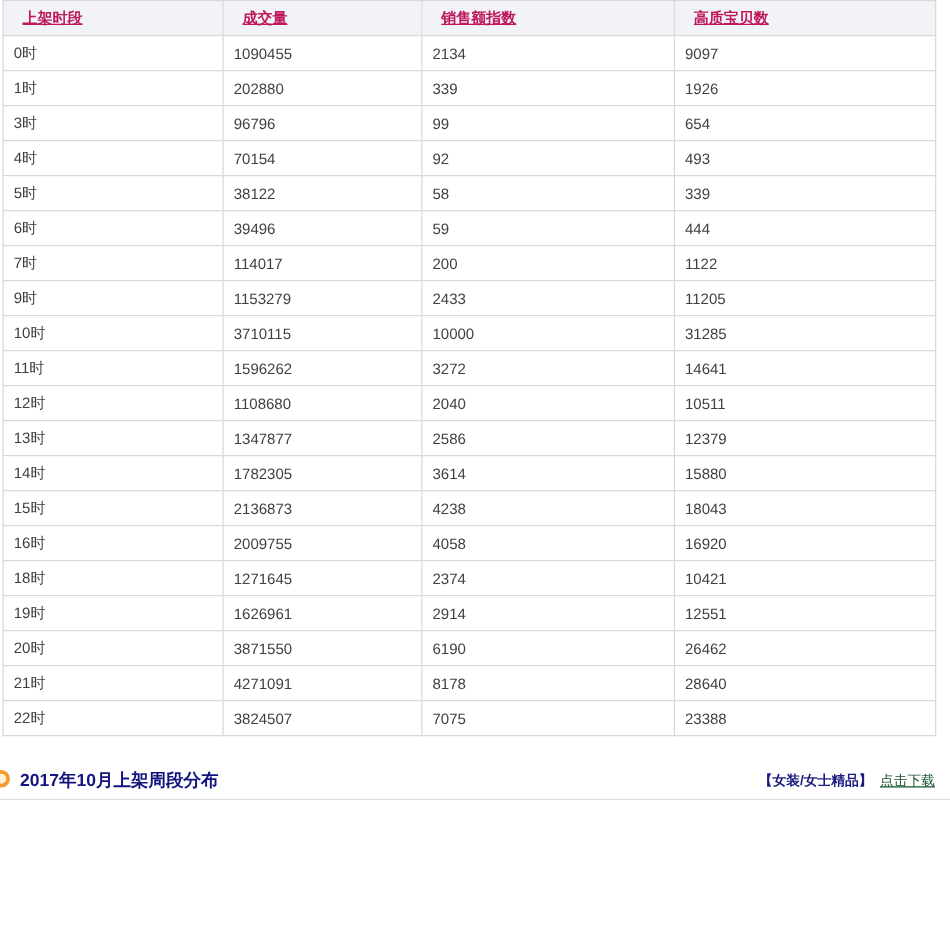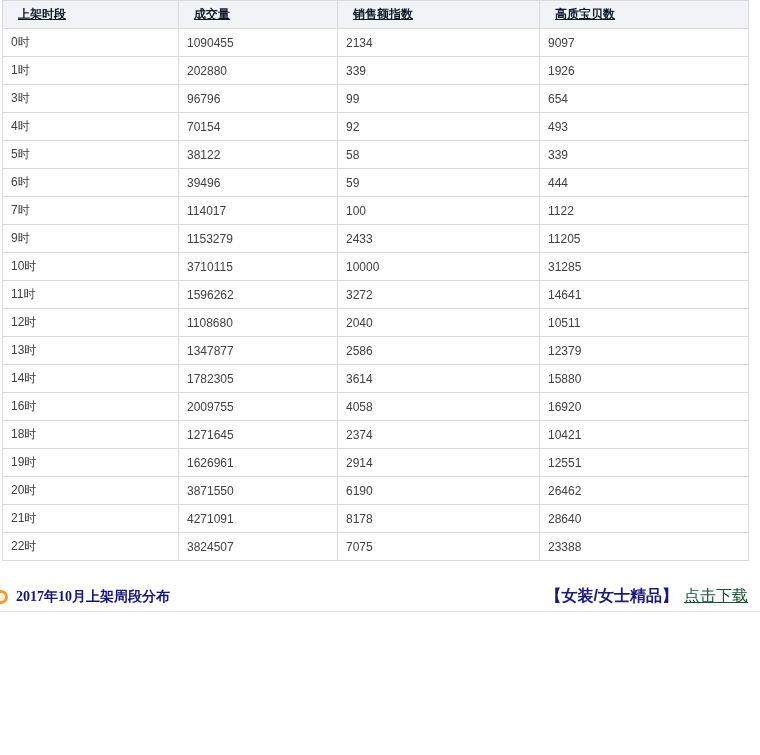--- a/index.html
+++ b/index.html
@@ -31,21 +31,21 @@
     overflow: hidden;
     white-space: nowrap;
   }
   table.stats th {
     background: #f2f3f6;
     height: 27px;
     padding: 0 0 0 15px;
     font-weight: bold;
   }
   table.stats th a {
-    color: #0f172a;
+    color: #be185d;
     text-decoration: underline;
     cursor: pointer;
   }
   table.stats td {
     background: #ffffff;
     height: 27px;
     padding: 0 0 0 8px;
     color: #404040;
   }
   col.c1 { width: 176px; }
@@ -58,43 +58,41 @@
     margin-top: 21px;
     height: 29px;
     display: flex;
     align-items: center;
     justify-content: space-between;
     border-bottom: 1px solid #dbe1e8;
     padding-right: 12px;
   }
   .footer-left {
     display: flex;
-    align-items: center;
-    font-family: Liberation Serif, serif;
   }
   .bullet {
     display: inline-block;
     width: 8px;
     height: 8px;
     border: 3px solid #f09c30;
     background: #fdefd2;
     border-radius: 50%;
     margin-left: -6px;
     flex: 0 0 auto;
   }
   .footer-title {
     margin-left: 8px;
     font-size: 14px;
     font-weight: bold;
     color: #14147e;
   }
   .footer-right {
     display: flex;
     align-items: center;
-    font-size: 16px;
+    font-size: 11px;
   }
   .category {
     color: #1a1a7e;
     font-weight: bold;
     margin-right: 6px;
   }
   .download {
     color: #14532d;
     text-decoration: underline;
     cursor: pointer;
@@ -153,21 +151,21 @@
         </tr>
         <tr>
           <td>6时</td>
           <td>39496</td>
           <td>59</td>
           <td>444</td>
         </tr>
         <tr>
           <td>7时</td>
           <td>114017</td>
-          <td>100</td>
+          <td>200</td>
           <td>1122</td>
         </tr>
         <tr>
           <td>9时</td>
           <td>1153279</td>
           <td>2433</td>
           <td>11205</td>
         </tr>
         <tr>
           <td>10时</td>
@@ -191,20 +189,26 @@
           <td>13时</td>
           <td>1347877</td>
           <td>2586</td>
           <td>12379</td>
         </tr>
         <tr>
           <td>14时</td>
           <td>1782305</td>
           <td>3614</td>
           <td>15880</td>
+        </tr>
+        <tr>
+          <td>15时</td>
+          <td>2136873</td>
+          <td>4238</td>
+          <td>18043</td>
         </tr>
         <tr>
           <td>16时</td>
           <td>2009755</td>
           <td>4058</td>
           <td>16920</td>
         </tr>
         <tr>
           <td>18时</td>
           <td>1271645</td>

